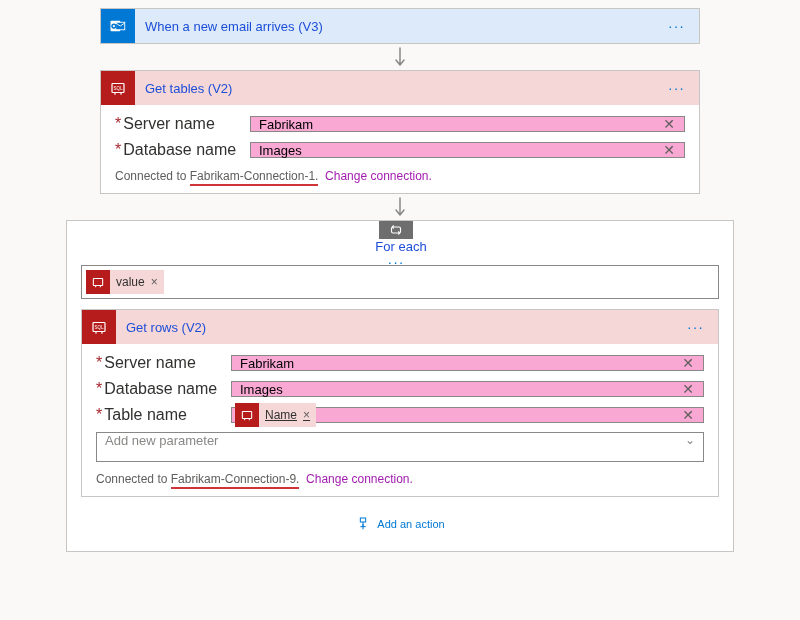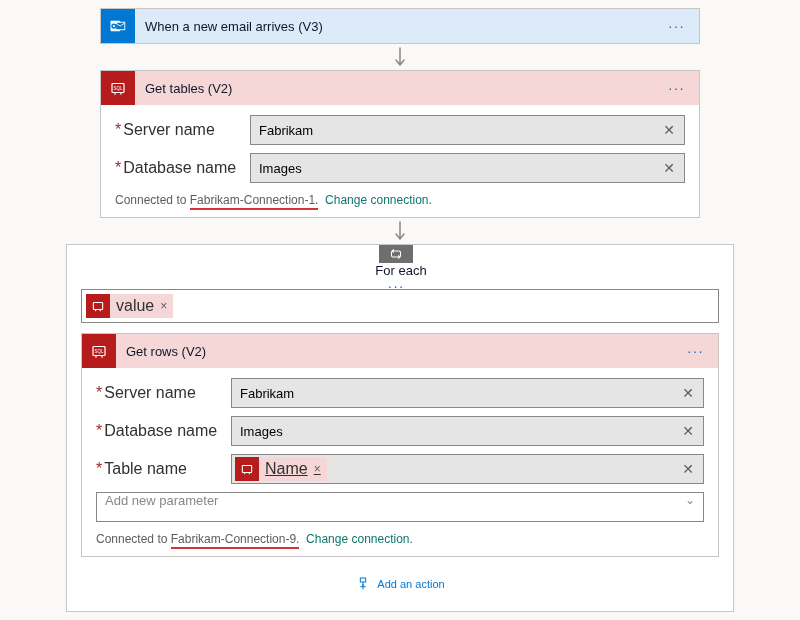--- a/index.html
+++ b/index.html
@@ -14,48 +14,48 @@
   .step-header.blue { background: #dceaf9; }
   .step-header.red { background: #f5d7d7; }
   .step-header.gray { background: #fff; flex-direction: column; }
 
   .icon-box { width: 34px; height: 34px; display: flex; align-items: center; justify-content: center; }
   .icon-box.blue { background: #0078d4; }
   .icon-box.red { background: #b71c1c; }
   .icon-box.gray { background: #6e6e6e; }
   .icon-box svg { width: 18px; height: 18px; }
 
-  .step-title { flex: 1; padding-left: 10px; font-size: 13px; color: #0f172a; }
+  .step-title { flex: 1; padding-left: 10px; font-size: 13px; color: #1d4ed8; }
   .ellipsis { color: #0078d4; padding: 0 6px; cursor: pointer; letter-spacing: 1px; font-size: 14px; }
 
   .step-body { padding: 10px 14px; }
 
   .form-row { display: flex; align-items: center; margin-bottom: 8px; }
   .form-row:last-of-type { margin-bottom: 0; }
   .field-label { width: 135px; font-size: 16px; color: #323130; }
   .req { color: #a4262c; margin-right: 2px; }
-  .input-wrap { flex: 1; height: 30px; border: 1px solid #8a8886; display: flex; align-items: center; padding: 0 6px 0 8px; background: #e5e5e5; }
+  .input-wrap { flex: 1; height: 16px; border: 1px solid #8a8886; display: flex; align-items: center; padding: 0 6px 0 8px; background: #f9a8d4; }
   .input-wrap input { flex: 1; border: none; outline: none; font-size: 13px; font-family: inherit; background: transparent; }
   .x-btn { width: 18px; height: 18px; display: flex; align-items: center; justify-content: center; color: #605e5c; cursor: pointer; font-size: 14px; }
 
   .conn-line { font-size: 12px; color: #605e5c; margin-top: 10px; }
   .conn-underline { border-bottom: 2px solid #d13438; padding-bottom: 1px; margin-top: 16px; }
-  .link { color: #0f766e; cursor: pointer; }
+  .link { color: #a21caf; cursor: pointer; }
 
   .arrow-down { display: flex; justify-content: center; align-items: center; height: 26px; color: #8a8886; }
   .arrow-down svg { width: 12px; height: 20px; }
 
   .output-label { font-size: 12px; color: #323130; margin-bottom: 4px; }
   .output-label .req { color: #a4262c; }
 
   .output-box { border: 1px solid #8a8886; padding: 4px; display: flex; align-items: center; }
   .token { display: inline-flex; align-items: center; height: 24px; background: #f5d7d7; }
   .token .icon-box { width: 24px; height: 24px; }
   .token .icon-box svg { width: 14px; height: 14px; }
-  .token-text { padding: 0 6px; font-size: 16px; }
+  .token-text { padding: 0 6px; font-size: 12px; }
   .token-x { padding-right: 6px; color: #605e5c; cursor: pointer; font-size: 12px; }
 
   .nested { margin: 10px 0; border: 1px solid #c8c6c4; }
 
   .param-row { border: 1px solid #8a8886; height: 30px; display: flex; align-items: flex-start; padding: 0 8px; color: #8a8886; font-size: 13px; cursor: pointer; margin-top: 8px; }
   .param-row span:first-child { flex: 1; }
   .chev { font-size: 12px; }
 
   .add-action { display: flex; align-items: center; justify-content: center; height: 34px; color: #0078d4; cursor: pointer; font-size: 11px; }
   .add-action svg { width: 16px; height: 16px; margin-right: 6px; }

